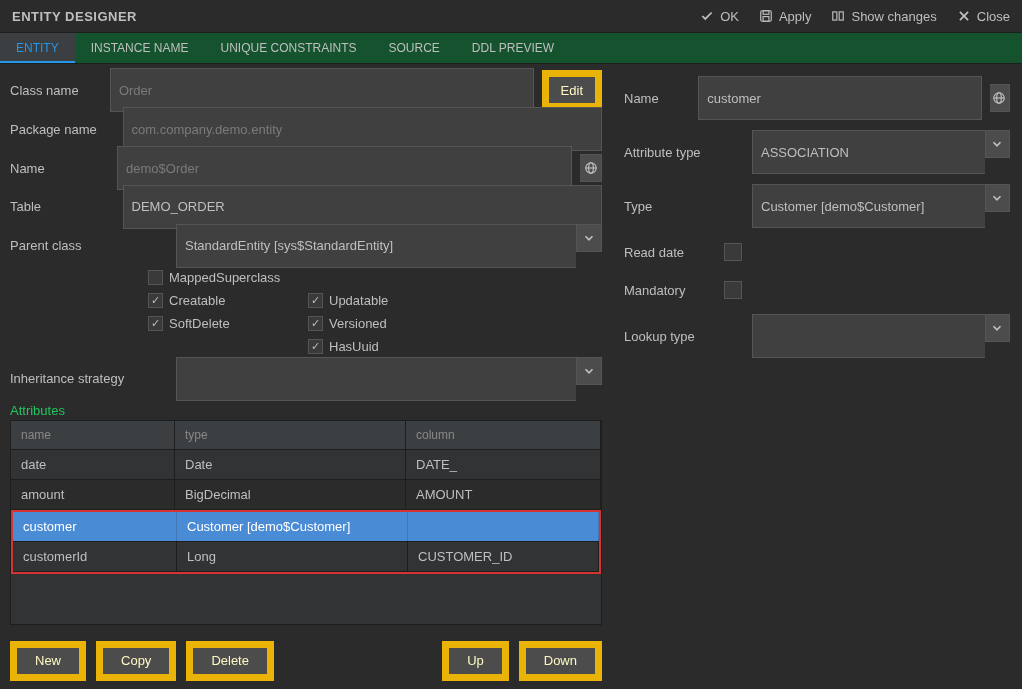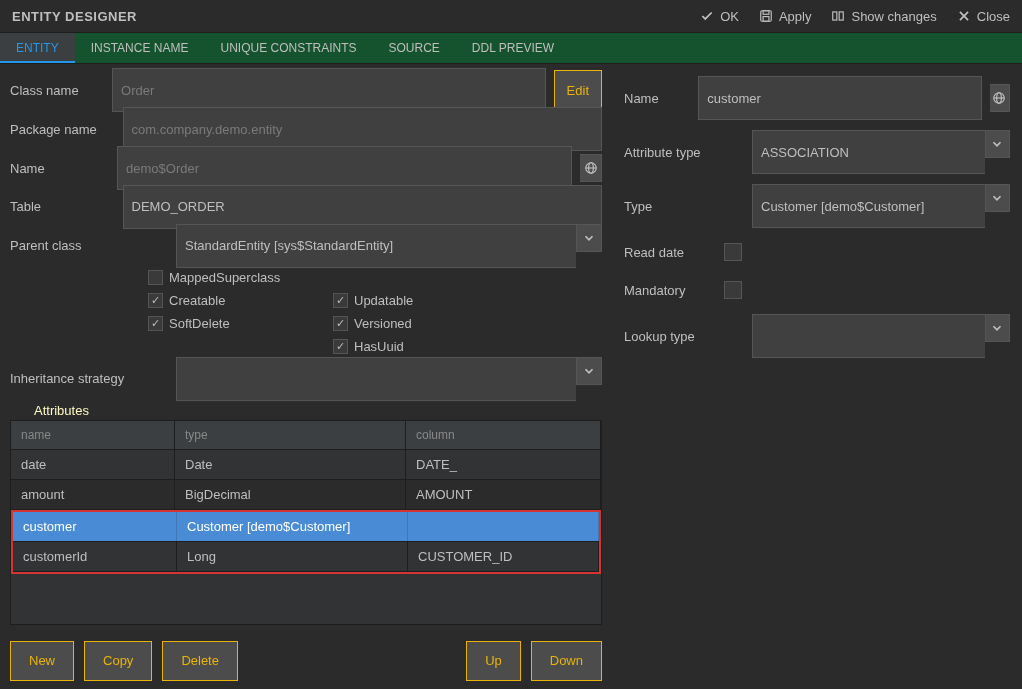--- a/index.html
+++ b/index.html
@@ -128,57 +128,56 @@
       width: 28px;
       height: 28px;
       display: flex;
       align-items: center;
       justify-content: center;
       cursor: pointer;
       color: #bfbfbf;
     }
     .btn {
       background: #4c4c4c;
-      border: 1px solid #eab308;
-      color: #eab308;
+      border: 7px solid #eab308;
+      color: #fef9c3;
       padding: 5px 18px;
       font-size: 13px;
       height: 40px;
       cursor: pointer;
     }
     .btn.small { padding: 5px 12px; }
     .checkbox-grid {
       display: flex;
       padding-left: 138px;
       flex-wrap: wrap;
       row-gap: 8px;
     }
     .checkbox-grid .cb-item {
-      width: 185px;
+      width: 160px;
       display: flex;
       align-items: center;
       gap: 6px;
     }
     .cb {
       width: 15px;
       height: 15px;
       border: 1px solid #555;
       background: #3a3a3a;
       display: inline-flex;
       align-items: center;
       justify-content: center;
       font-size: 11px;
       color: #bfbfbf;
     }
     .cb.checked::before { content: "✓"; }
 
     .section-label {
-      color: #fef9c3;
+      color: #22c55e;
       margin-bottom: 2px;
-      margin-left: 24px;
     }
 
     .table {
       border: 1px solid #1e1e1e;
     }
     .table-header {
       display: flex;
       background: #3c3f41;
       border-bottom: 1px solid #1e1e1e;
     }

